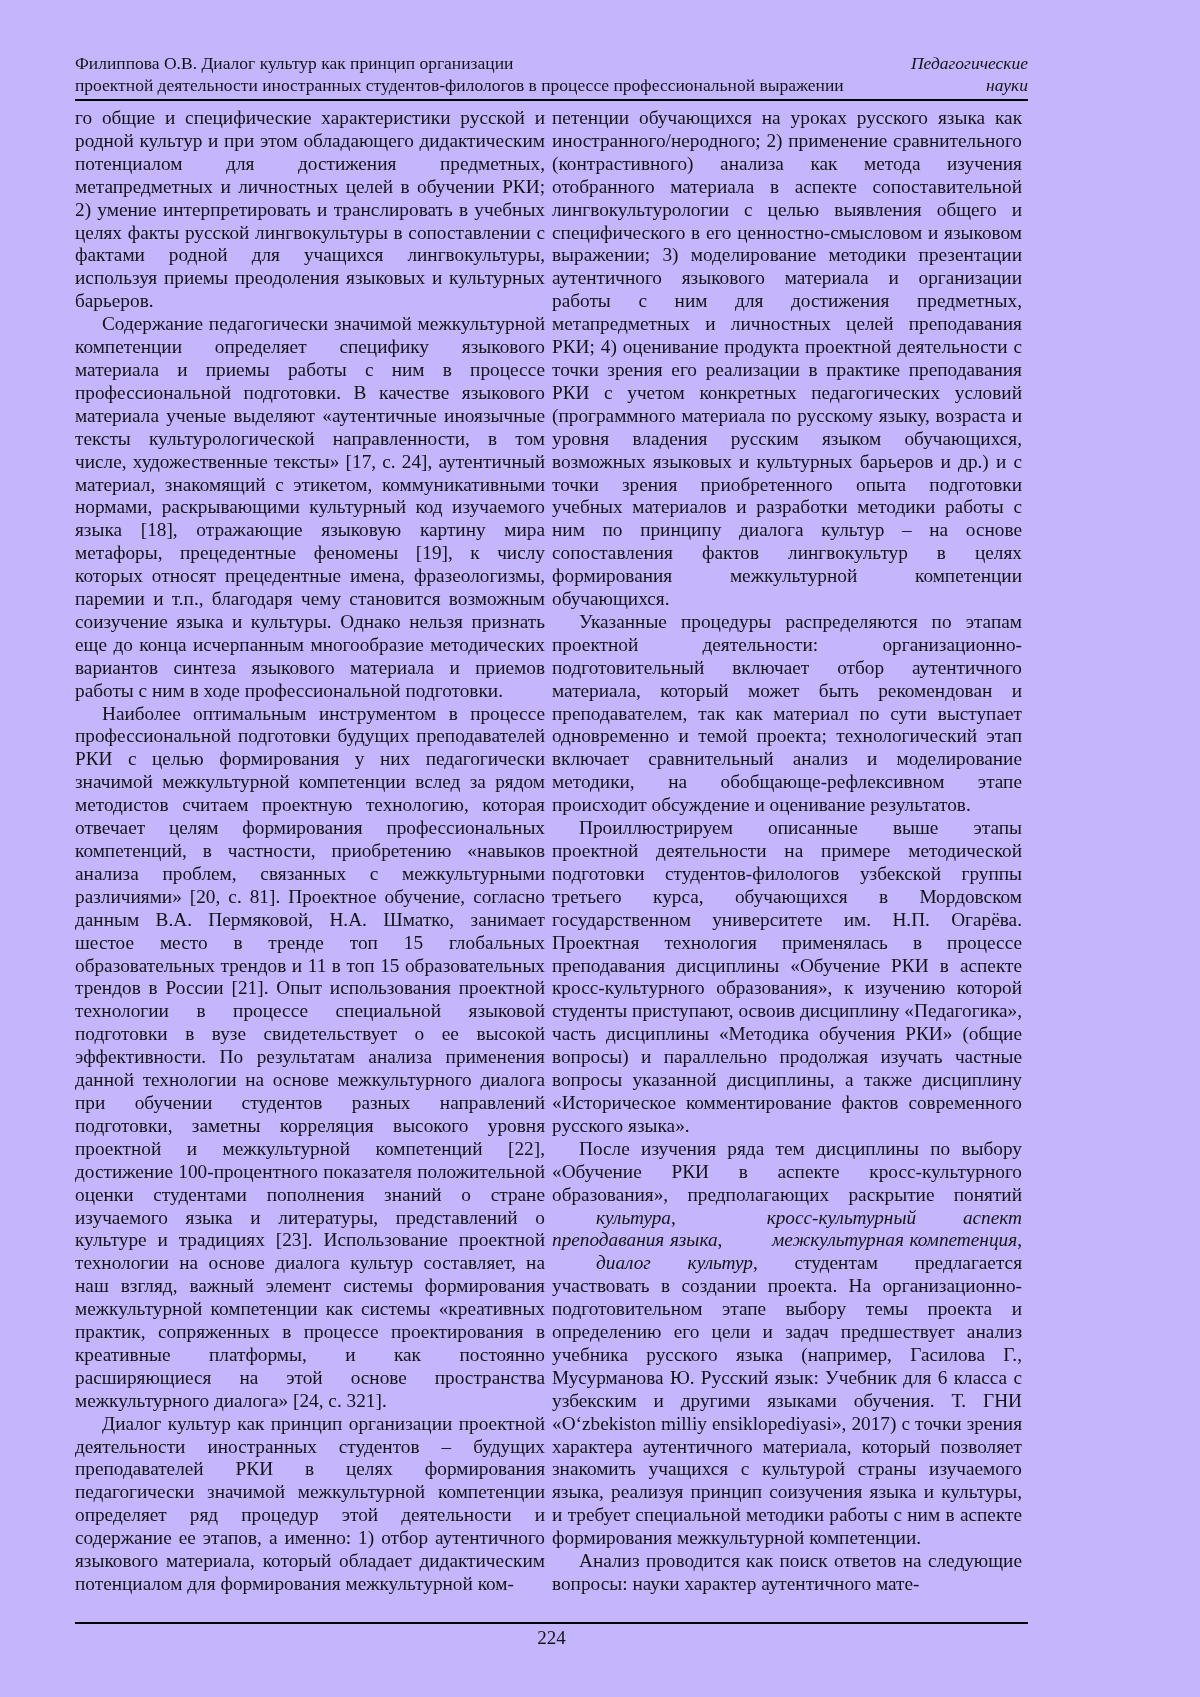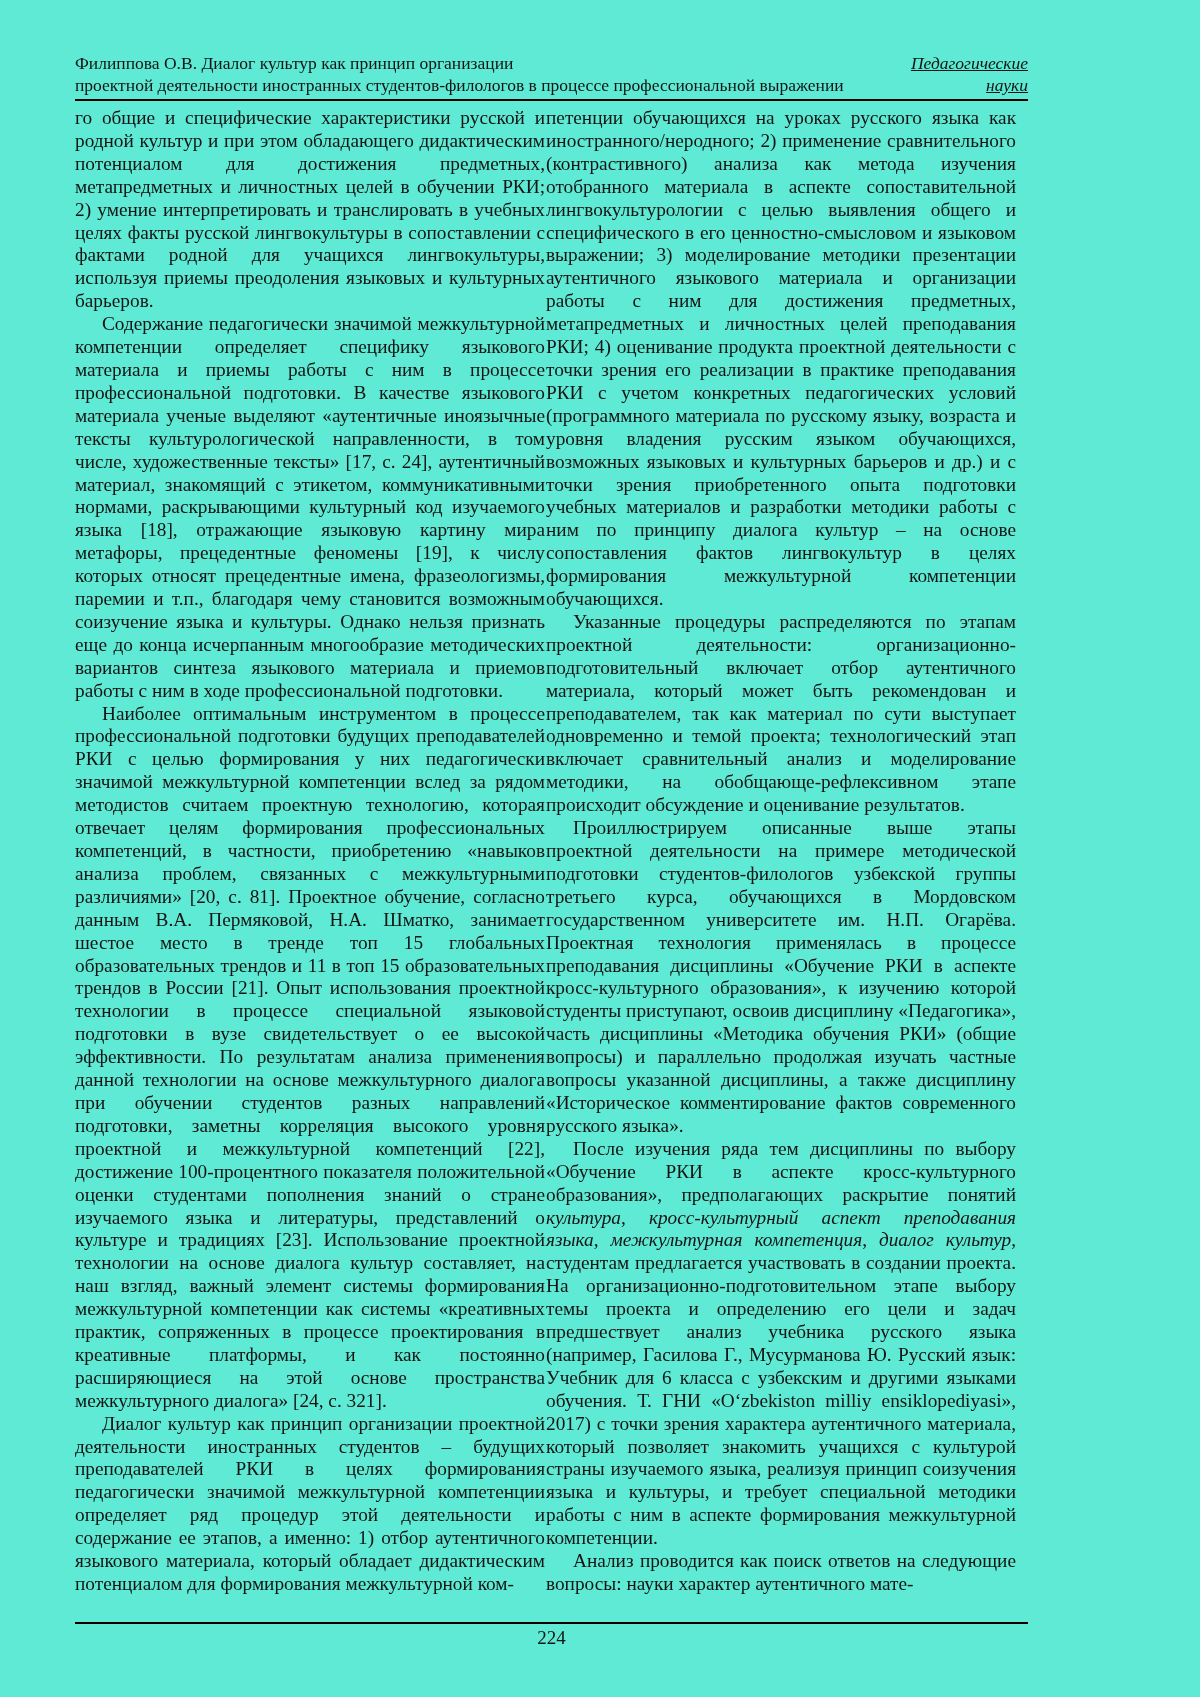--- a/index.html
+++ b/index.html
@@ -4,21 +4,21 @@
 <style>
   html, body {
     margin: 0;
     padding: 0;
     background: #ffffff;
   }
   .page {
     position: relative;
     width: 1200px;
     height: 1697px;
-    background: #5eead4;
+    background: #c4b5fd;
     color: #141414;
     font-family: "Liberation Serif", "DejaVu Serif", serif;
     overflow: hidden;
   }
   .content {
     position: absolute;
     left: 75px;
     top: 0;
     width: 953px;
   }
@@ -31,42 +31,41 @@
     font-size: 17.5px;
     line-height: 22px;
     border-bottom: 2.5px solid #000;
     padding-bottom: 3px;
   }
   .running-title { text-align: left; }
   .section-name {
     text-align: right;
     font-style: italic;
     white-space: nowrap;
-    text-decoration: underline;
   }
   
   .columns {
     margin-top: 6px;
     display: grid;
     grid-template-columns: 470px 470px;
-    column-gap: 1px;
+    column-gap: 7px;
     height: 1516px;
     overflow: hidden;
     font-size: 19.3px;
     line-height: 22.9px;
     text-align: justify;
   }
   .col p {
     margin: 0;
     padding: 0;
     text-indent: 27px;
     hyphens: none;
   }
   .col p.no-indent { text-indent: 0; }
-  .it { font-style: italic; }
+  .it { font-style: italic; margin-left: 44px; }
   
   .footer {
     position: absolute;
     left: 75px;
     top: 1622px;
     width: 953px;
     border-top: 2.5px solid #000;
     padding-top: 2px;
     display: flex;
     justify-content: center;

